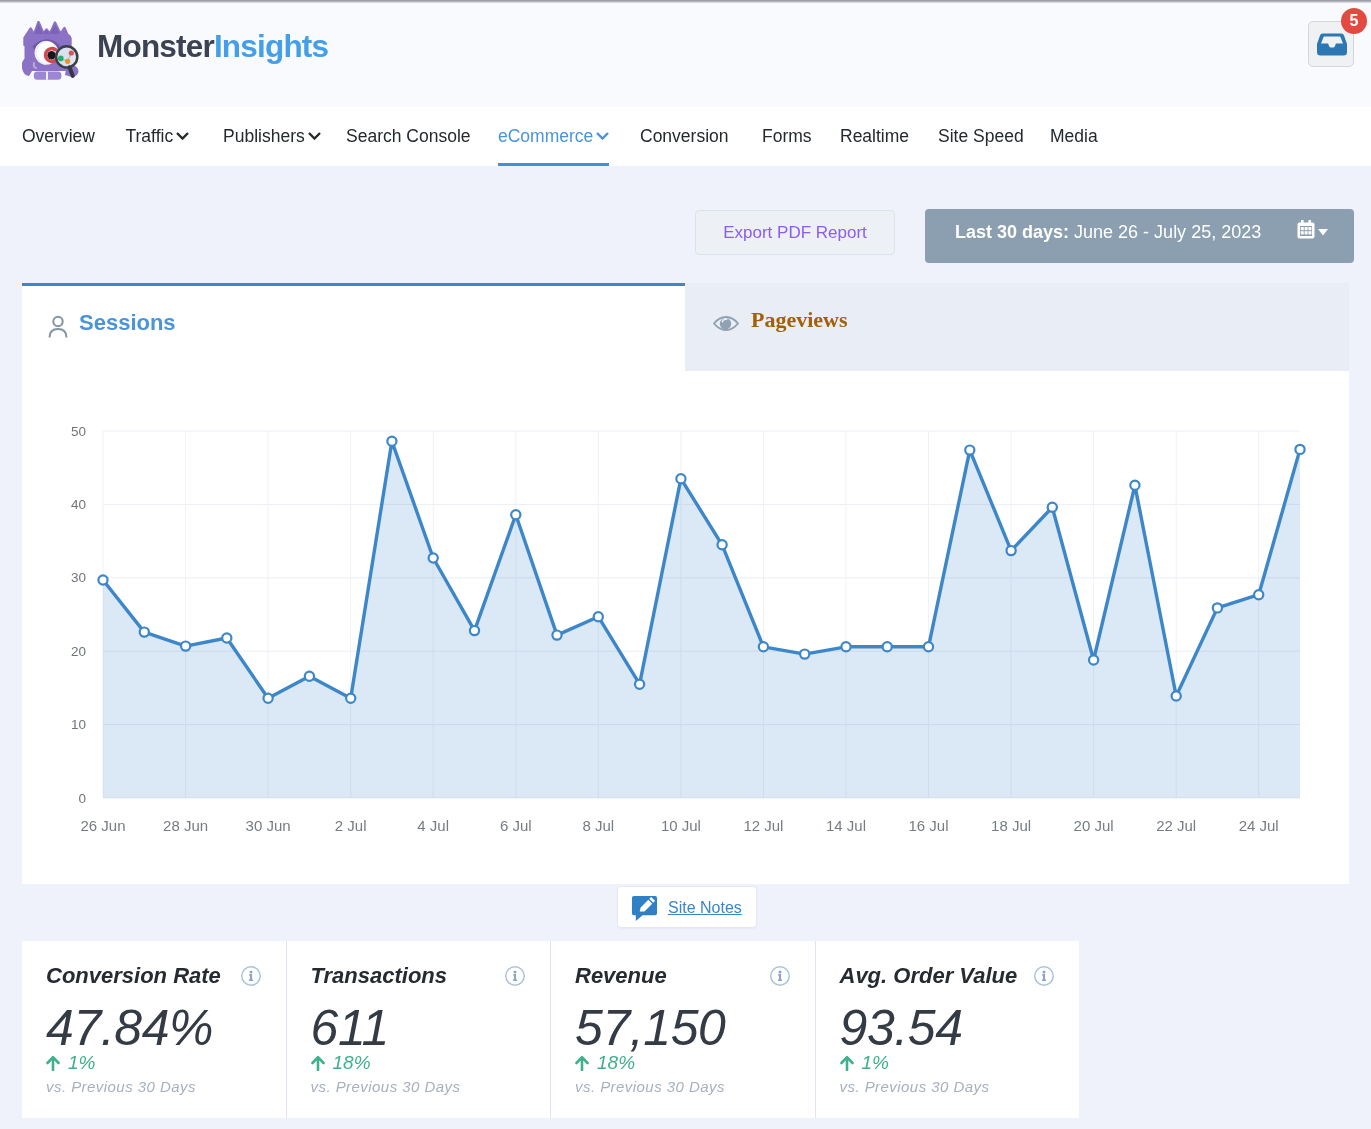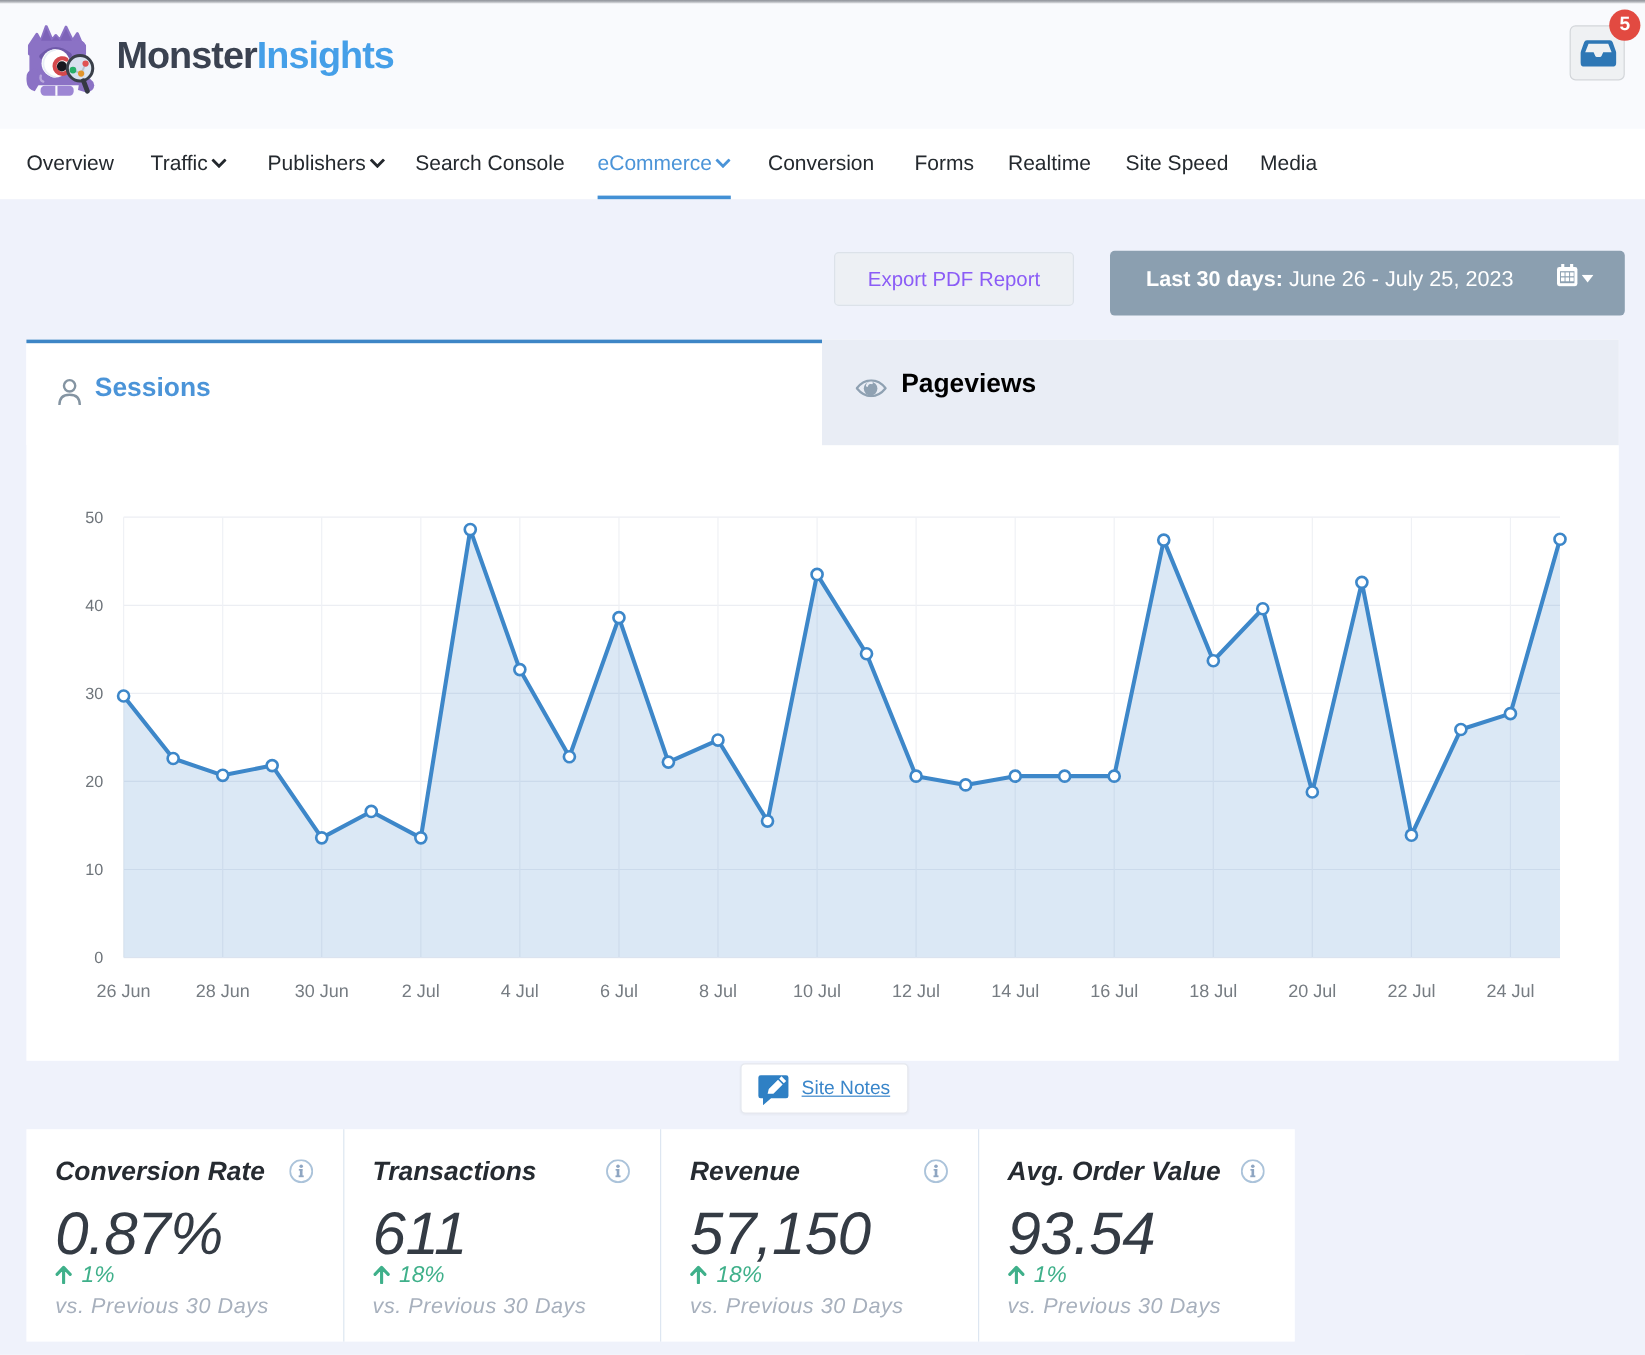--- a/index.html
+++ b/index.html
@@ -41,21 +41,21 @@
   border:1px solid #e5e8ee; border-radius:4px; box-shadow:0 1px 2px rgba(0,0,0,0.04); }
 .sitenotes .txt { position:absolute; left:50px; top:12px; font-size:16px; color:#3a86ca;
   text-decoration:underline; }
 .stats { position:absolute; left:22px; top:775px; width:1057px; height:177px; background:#fff;
   display:flex;font-style:italic; }
 .stat { flex:1; position:relative; border-right:1px solid #dde6f1; padding:22px 24px 0 24px; }
 .stat:last-child { border-right:none; }
 .stat .t { font-size:22px; font-weight:bold; color:#262b31; }
 .stat .v { font-size:50px; letter-spacing:-0.4px; color:#343b44; margin-top:10px; }
 .stat .g { font-size:19px; color:#3fb08a; margin-top:-5px; height:21px; }
-.stat .p { font-size:18px; letter-spacing:0.45px; color:#a7b0bd; margin-top:5px; }
+.stat .p { font-size:15px; letter-spacing:0.45px; color:#a7b0bd; margin-top:5px; }
 .stat .info { position:absolute; right:25px; top:25px; width:20px; height:20px; }
 </style>
 </head>
 <body>
 <div class="header">
   <svg class="logo" viewBox="0 0 58 60">
 <path d="M2.5 17 L8.7 7.5 L12 13.5 L16.5 1 L21.5 12.5 L24.5 8.5 L28 12.5 L33 1.5 L38.5 13 L42.5 7 L45.5 14 L48.5 17 L48.5 24 L2.5 24 Z" fill="#8b72c5" stroke="#8b72c5" stroke-width="2.4" stroke-linejoin="round"></path>
 <path d="M12 13.5 L16.5 2.5 L21 12.8 L24.5 9 L28 12.8 L33 3 L38 13.2 L33 18 L16 18 Z" fill="#7d63b8"></path>
 <rect x="2.5" y="13" width="46.5" height="37" rx="4" fill="#8b72c5"></rect>
 <path d="M6.5 36 Q-1.5 38 0 47 Q1 54 7 55 L10 50 L9 37 Z" fill="#8b72c5"></path>
@@ -130,21 +130,21 @@
         <path d="M1.5 22.5 Q1.5 14 10 14 Q18.5 14 18.5 22.5" fill="none" stroke="#8494a2" stroke-width="2"></path>
       </svg>
       <div class="tablabel" style="left:57px; color:#4b94d8;">Sessions</div>
     </div>
     <div class="tab-pageviews">
       <svg style="position:absolute;left:28px;top:33px;" width="26" height="15" viewBox="0 0 26 15">
         <path d="M1 7.5 Q6.2 1 13 1 Q19.8 1 25 7.5 Q19.8 14 13 14 Q6.2 14 1 7.5 Z" fill="none" stroke="#8fa1b2" stroke-width="1.9"></path>
         <circle cx="12.5" cy="7.8" r="5.7" fill="#8fa1b2"></circle>
         <path d="M9.5 5.5 A3 3 0 0 1 13.5 3.2" stroke="#e9edf5" stroke-width="1.8" fill="none" stroke-linecap="round"></path>
       </svg>
-      <div class="tablabel" style="left:66px; color:#000000;">Pageviews</div>
+      <div class="tablabel" style="left:66px; color:#a16207;font-family:Liberation Serif, serif;">Pageviews</div>
     </div>
     <svg id="chart" style="position:absolute; left:0; top:88px;" width="1327" height="513" viewBox="0 0 1327 513">
 <line x1="81.0" y1="427.0" x2="1278.0" y2="427.0" stroke="#eceef3" stroke-width="1"></line>
 <line x1="81.0" y1="353.6" x2="1278.0" y2="353.6" stroke="#eceef3" stroke-width="1"></line>
 <line x1="81.0" y1="280.2" x2="1278.0" y2="280.2" stroke="#eceef3" stroke-width="1"></line>
 <line x1="81.0" y1="206.8" x2="1278.0" y2="206.8" stroke="#eceef3" stroke-width="1"></line>
 <line x1="81.0" y1="133.4" x2="1278.0" y2="133.4" stroke="#eceef3" stroke-width="1"></line>
 <line x1="81.0" y1="60.0" x2="1278.0" y2="60.0" stroke="#eceef3" stroke-width="1"></line>
 <line x1="81.0" y1="60.0" x2="81.0" y2="427.0" stroke="#eff1f5" stroke-width="1"></line>
 <line x1="163.6" y1="60.0" x2="163.6" y2="427.0" stroke="#eff1f5" stroke-width="1"></line>
@@ -226,21 +226,21 @@
   <div class="stats">
     <div class="stat">
       <div class="t">Conversion Rate</div>
       <svg class="info" viewBox="0 0 20 20">
           <circle cx="10" cy="10" r="9.2" fill="none" stroke="#abc3da" stroke-width="1.5"></circle>
           <circle cx="10" cy="5.9" r="1.5" fill="#8fa6c2"></circle>
           <rect x="8.9" y="8.2" width="2.2" height="6.2" fill="#8fa6c2"></rect>
           <rect x="7.9" y="13.5" width="4.2" height="1.5" fill="#8fa6c2"></rect>
           <rect x="8" y="8.2" width="3" height="1.3" fill="#8fa6c2"></rect>
         </svg>
-      <div class="v">0.87%</div>
+      <div class="v">47.84%</div>
       <div class="g"><svg width="14" height="16" viewBox="0 0 14 16" style="vertical-align:-2px;margin-right:8px;">
             <path d="M7 15 L7 3 M1.5 8 L7 2.2 L12.5 8" stroke="#3fb08a" stroke-width="2.6" fill="none" stroke-linecap="round" stroke-linejoin="round"></path>
           </svg>1%</div>
       <div class="p">vs. Previous 30 Days</div>
     </div>
     <div class="stat">
       <div class="t">Transactions</div>
       <svg class="info" viewBox="0 0 20 20">
           <circle cx="10" cy="10" r="9.2" fill="none" stroke="#abc3da" stroke-width="1.5"></circle>
           <circle cx="10" cy="5.9" r="1.5" fill="#8fa6c2"></circle>

